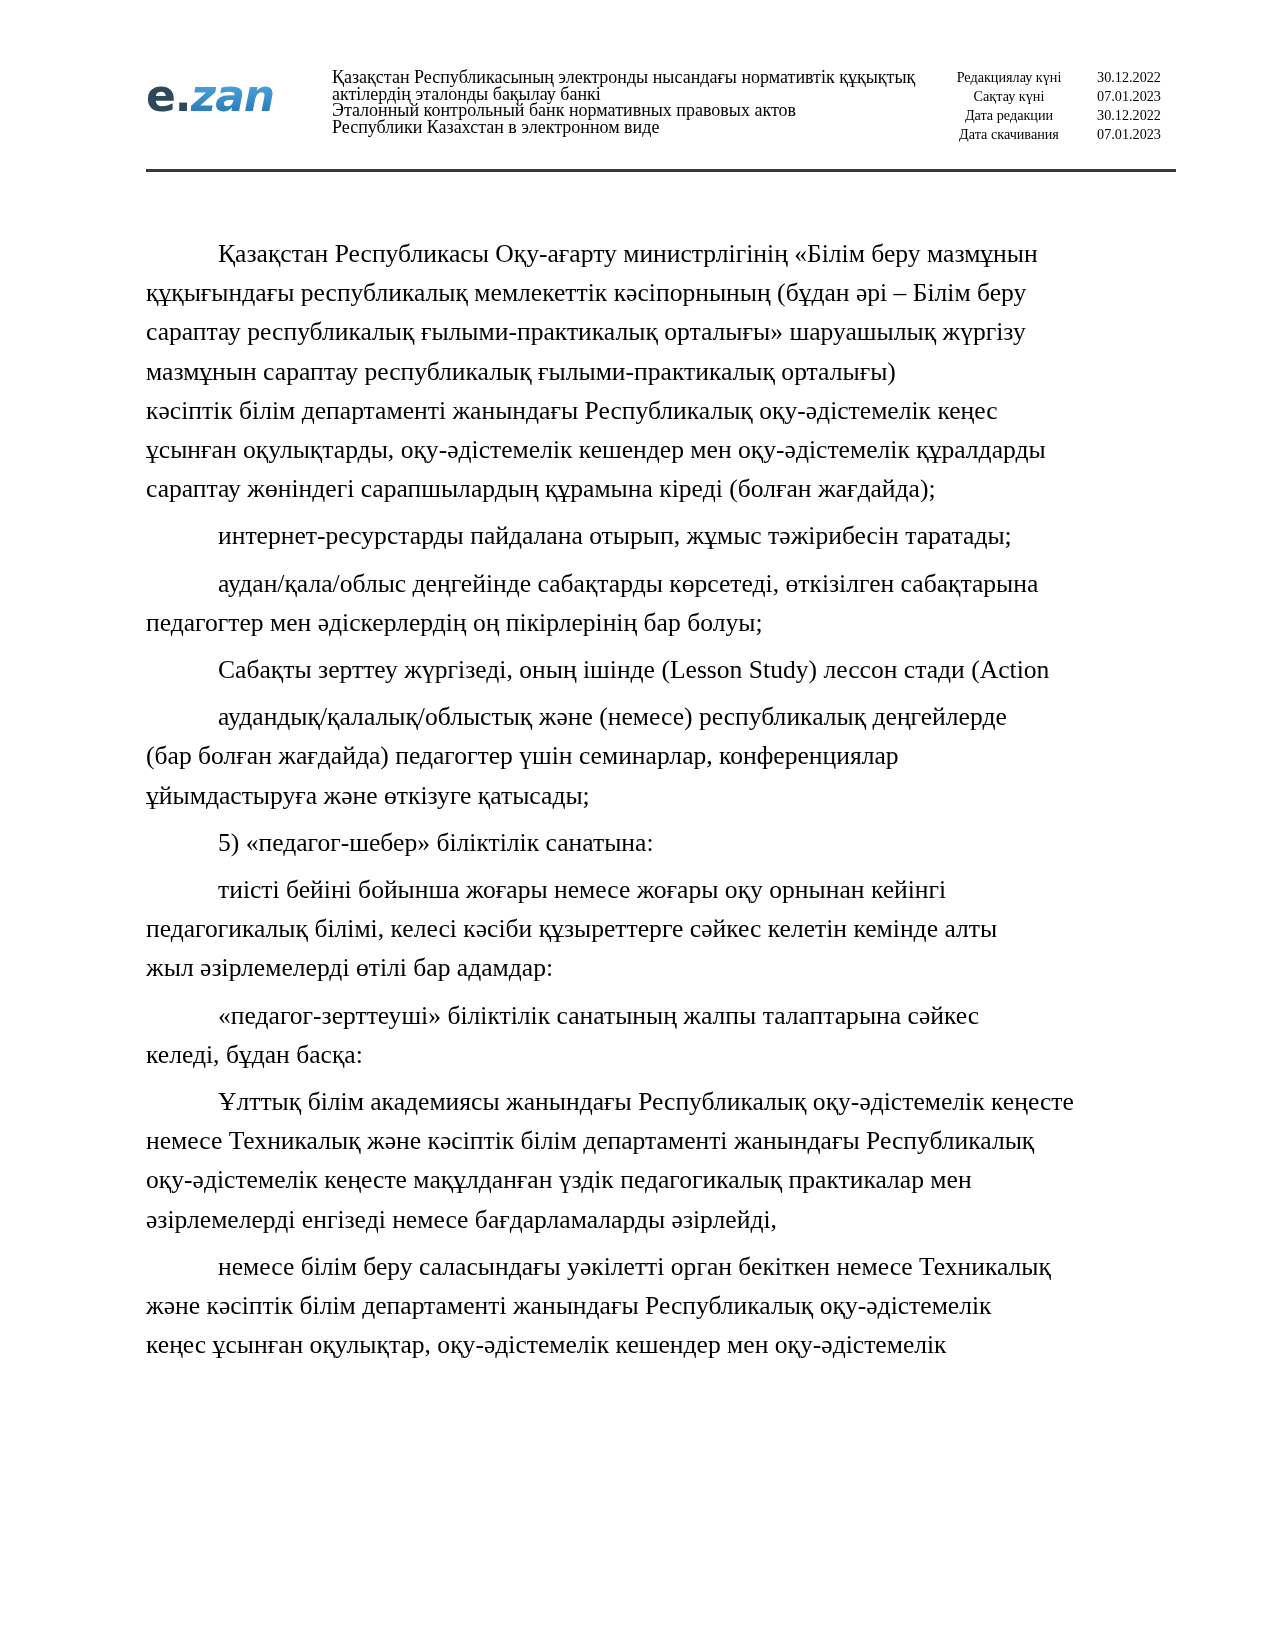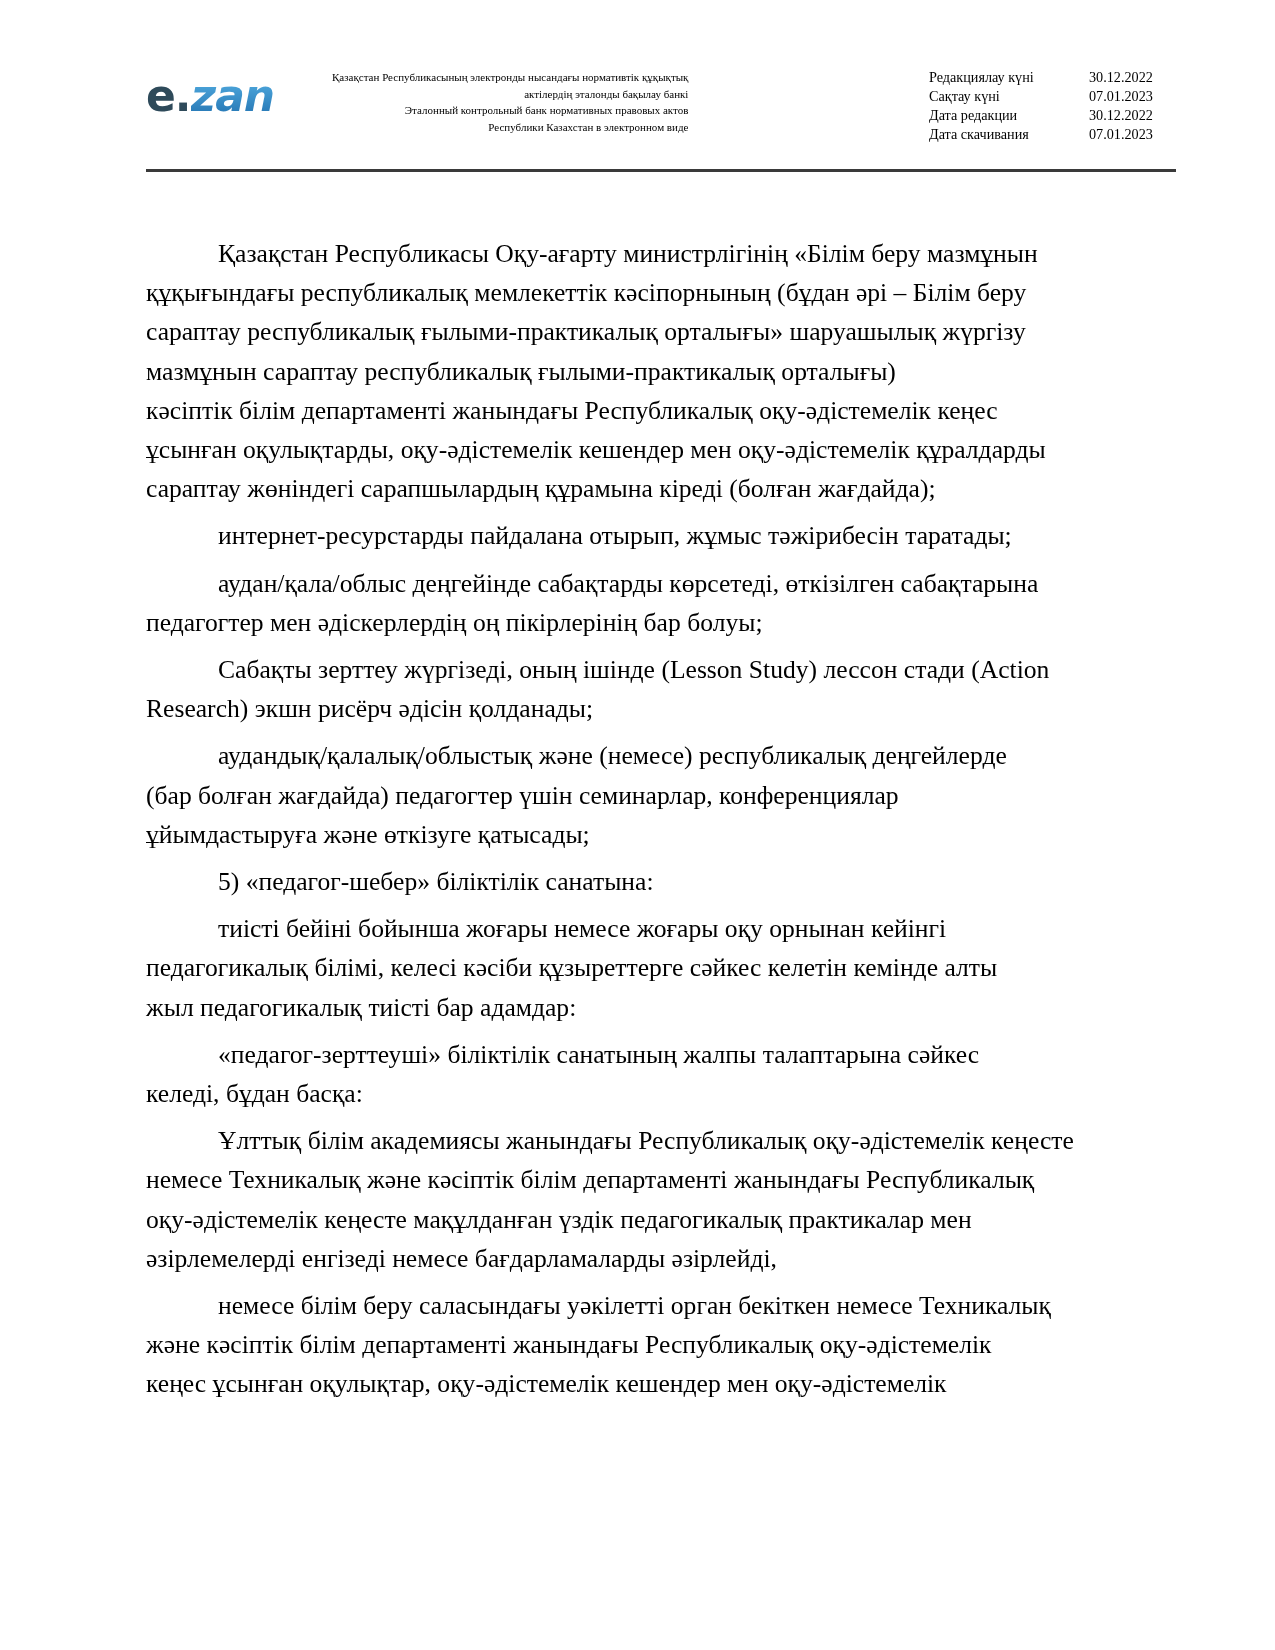--- a/index.html
+++ b/index.html
@@ -2,23 +2,23 @@
 <html><head>
   <meta charset="utf-8">
   <style>
     html, body { margin: 0; padding: 0; background: #ffffff; }
     body { width: 1275px; height: 1650px; position: relative; overflow: hidden; color: #000; }
     .header { position: absolute; left: 0; top: 0; width: 1275px; height: 175px; }
     .logo { position: absolute; left: 146px; top: 74px; font-family: "DejaVu Sans", sans-serif; font-weight: bold; font-style: italic; font-size: 44px; letter-spacing: -1px; line-height: 1; }
     .logo .e { color: #2e4a5a; font-style: normal; }
     .logo .dot { color: #2e4a5a; font-style: normal; }
     .logo .zan { color: #2f8fd0; background: linear-gradient(#5cb8ea, #1f6fae); -webkit-background-clip: text; background-clip: text; -webkit-text-fill-color: transparent; }
-    .org { position: absolute; left: 332px; top: 69px; font-family: "Liberation Serif", serif; font-size: 11px; line-height: 16.5px; text-align: right; }
+    .org { position: absolute; left: 332px; top: 69px; font-family: "Liberation Serif", serif; font-size: 18px; line-height: 16.5px; }
     .meta { position: absolute; left: 929px; top: 68px; font-family: "Liberation Serif", serif; font-size: 14.2px; line-height: 19px; }
-    .meta-row { display: flex; }
+    .meta-row { display: flex; text-align: center; }
     .meta-label { width: 160px; }
     .meta-value { width: 80px; }
     .divider { position: absolute; left: 146px; top: 169px; width: 1030px; height: 3px; background: #3a3a3a; }
     .body { position: absolute; left: 146px; top: 213px; width: 1035px; font-family: "Liberation Serif", serif; font-size: 25.6px; line-height: 39.2px; margin-top: 21px; }
     .p { margin: 0 0 8px 0; text-indent: 72px; }
     .p .ln { display: block; white-space: nowrap; }
     .p .ln:not(:first-child) { text-indent: 0; margin-left: -72px; padding-left: 72px; }
   </style>
 </head>
 <body>
@@ -66,34 +66,33 @@
     </p>
     <p class="p">
       <span class="ln">интернет-ресурстарды пайдалана отырып, жұмыс тәжірибесін таратады;</span>
     </p>
     <p class="p">
       <span class="ln">аудан/қала/облыс деңгейінде сабақтарды көрсетеді, өткізілген сабақтарына</span>
       <span class="ln">педагогтер мен әдіскерлердің оң пікірлерінің бар болуы;</span>
     </p>
     <p class="p">
       <span class="ln">Сабақты зерттеу жүргізеді, оның ішінде (Lesson Study) лессон стади (Action</span>
-      <span class="ln">Research) экшн рисёрч әдісін қолданады;</span>
     </p>
     <p class="p">
       <span class="ln">аудандық/қалалық/облыстық және (немесе) республикалық деңгейлерде</span>
       <span class="ln">(бар болған жағдайда) педагогтер үшін семинарлар, конференциялар</span>
       <span class="ln">ұйымдастыруға және өткізуге қатысады;</span>
     </p>
     <p class="p">
       <span class="ln">5) «педагог-шебер» біліктілік санатына:</span>
     </p>
     <p class="p">
       <span class="ln">тиісті бейіні бойынша жоғары немесе жоғары оқу орнынан кейінгі</span>
       <span class="ln">педагогикалық білімі, келесі кәсіби құзыреттерге сәйкес келетін кемінде алты</span>
-      <span class="ln">жыл педагогикалық тиісті бар адамдар:</span>
+      <span class="ln">жыл әзірлемелерді өтілі бар адамдар:</span>
     </p>
     <p class="p">
       <span class="ln">«педагог-зерттеуші» біліктілік санатының жалпы талаптарына сәйкес</span>
       <span class="ln">келеді, бұдан басқа:</span>
     </p>
     <p class="p">
       <span class="ln">Ұлттық білім академиясы жанындағы Республикалық оқу-әдістемелік кеңесте</span>
       <span class="ln">немесе Техникалық және кәсіптік білім департаменті жанындағы Республикалық</span>
       <span class="ln">оқу-әдістемелік кеңесте мақұлданған үздік педагогикалық практикалар мен</span>
       <span class="ln">әзірлемелерді енгізеді немесе бағдарламаларды әзірлейді,</span>

